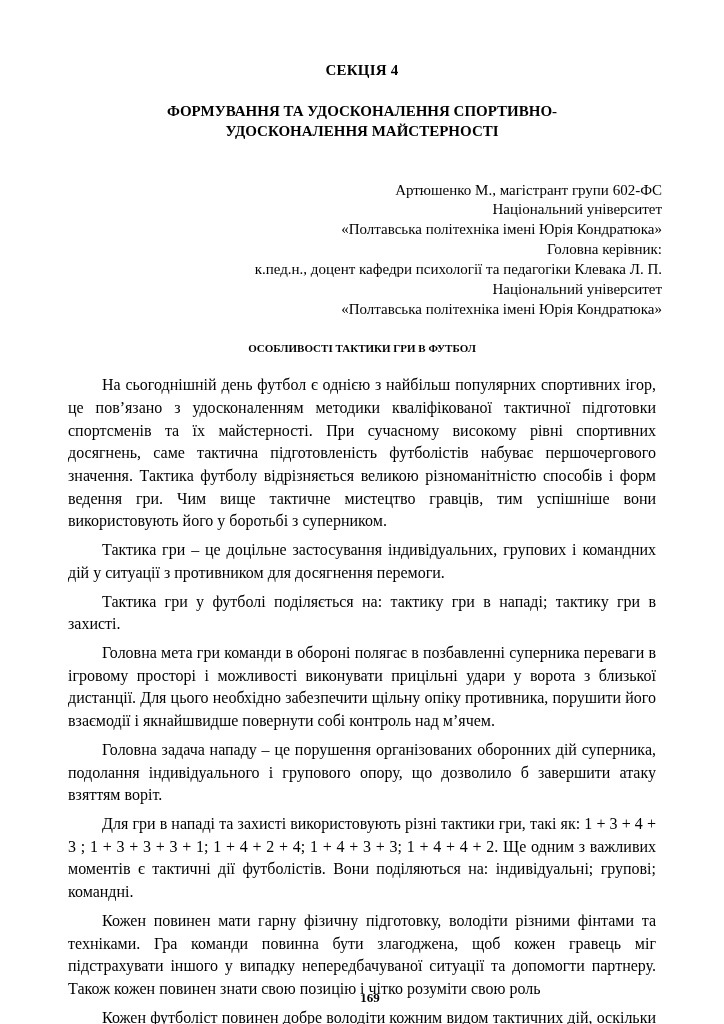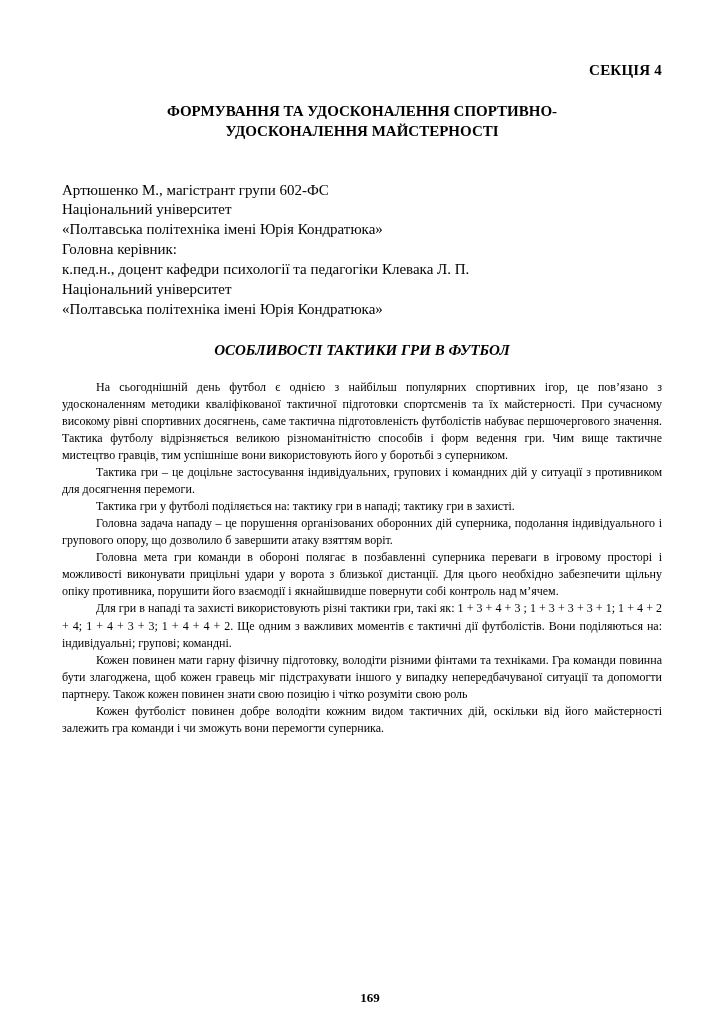--- a/index.html
+++ b/index.html
@@ -14,56 +14,55 @@
     color: #000000;
   }
   .page {
     position: relative;
     width: 724px;
     height: 1024px;
     box-sizing: border-box;
     padding: 62px 62px 20px 62px;
   }
   .section-head {
-    text-align: right;
+    text-align: center;
     font-weight: bold;
     font-size: 15px;
     letter-spacing: 0.2px;
     margin: 0 0 22px 0;
   }
   .doc-title {
     text-align: center;
     font-weight: bold;
     font-size: 15px;
     line-height: 1.35;
     margin: 0 0 39px 0;
   }
   .authorblock {
-    text-align: left;
+    text-align: right;
     font-size: 15px;
     line-height: 1.33;
     margin: 0 0 22px 0;
   }
   .authorblock div {
     margin: 0;
   }
   .italic {
   }
   .article-title {
     text-align: center;
     font-weight: bold;
-    font-size: 15px;
+    font-size: 11px;
     margin: 0 0 20px 0;
-    font-style: italic;
   }
   p.body-par {
     text-align: justify;
-    font-size: 12px;
+    font-size: 16px;
     line-height: 1.42;
-    margin: 0;
+    margin: 6px;
     text-indent: 34px;
     hyphens: none;
   }
   .pagenum {
     position: absolute;
     left: 16px;
     right: 0;
     bottom: 18px;
     text-align: center;
     font-size: 13px;
@@ -91,22 +90,22 @@
     <div class="italic">Національний університет</div>
     <div class="italic">«Полтавська політехніка імені Юрія Кондратюка»</div>
   </div>
 
   <div class="article-title">ОСОБЛИВОСТІ ТАКТИКИ ГРИ В ФУТБОЛ</div>
 
   <div>
     <p class="body-par">На сьогоднішній день футбол є однією з найбільш популярних спортивних ігор, це пов’язано з удосконаленням методики кваліфікованої тактичної підготовки спортсменів та їх майстерності. При сучасному високому рівні спортивних досягнень, саме тактична підготовленість футболістів набуває першочергового значення. Тактика футболу відрізняється великою різноманітністю способів і форм ведення гри. Чим вище тактичне мистецтво гравців, тим успішніше вони використовують його у боротьбі з суперником.</p>
     <p class="body-par">Тактика гри – це доцільне застосування індивідуальних, групових і командних дій у ситуації з противником для досягнення перемоги.</p>
     <p class="body-par">Тактика гри у футболі поділяється на: тактику гри в нападі; тактику гри в захисті.</p>
+    <p class="body-par">Головна мета гри команди в обороні полягає в позбавленні суперника переваги в ігровому просторі і можливості виконувати прицільні удари у ворота з близької дистанції. Для цього необхідно забезпечити щільну опіку противника, порушити його взаємодії і якнайшвидше повернути собі контроль над м’ячем.</p>
     <p class="body-par">Головна задача нападу – це порушення організованих оборонних дій суперника, подолання індивідуального і групового опору, що дозволило б завершити атаку взяттям воріт.</p>
-    <p class="body-par">Головна мета гри команди в обороні полягає в позбавленні суперника переваги в ігровому просторі і можливості виконувати прицільні удари у ворота з близької дистанції. Для цього необхідно забезпечити щільну опіку противника, порушити його взаємодії і якнайшвидше повернути собі контроль над м’ячем.</p>
     <p class="body-par">Для гри в нападі та захисті використовують різні тактики гри, такі як: 1 + 3 + 4 + 3 ; 1 + 3 + 3 + 3 + 1; 1 + 4 + 2 + 4; 1 + 4 + 3 + 3; 1 + 4 + 4 + 2. Ще одним з важливих моментів є тактичні дії футболістів. Вони поділяються на: індивідуальні; групові; командні.</p>
     <p class="body-par">Кожен повинен мати гарну фізичну підготовку, володіти різними фінтами та техніками. Гра команди повинна бути злагоджена, щоб кожен гравець міг підстрахувати іншого у випадку непередбачуваної ситуації та допомогти партнеру. Також кожен повинен знати свою позицію і чітко розуміти свою роль</p>
     <p class="body-par">Кожен футболіст повинен добре володіти кожним видом тактичних дій, оскільки від його майстерності залежить гра команди і чи зможуть вони перемогти суперника.</p>
   </div>
 
   <div class="pagenum">169</div>
 
 </div>
 
 </body></html>

